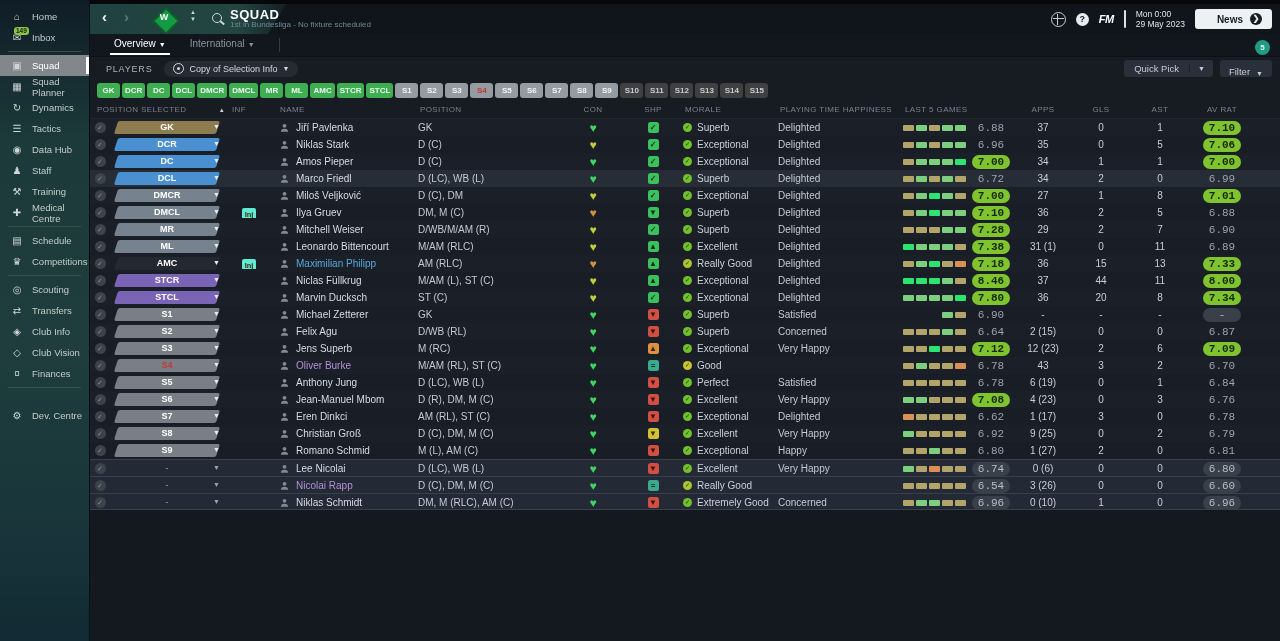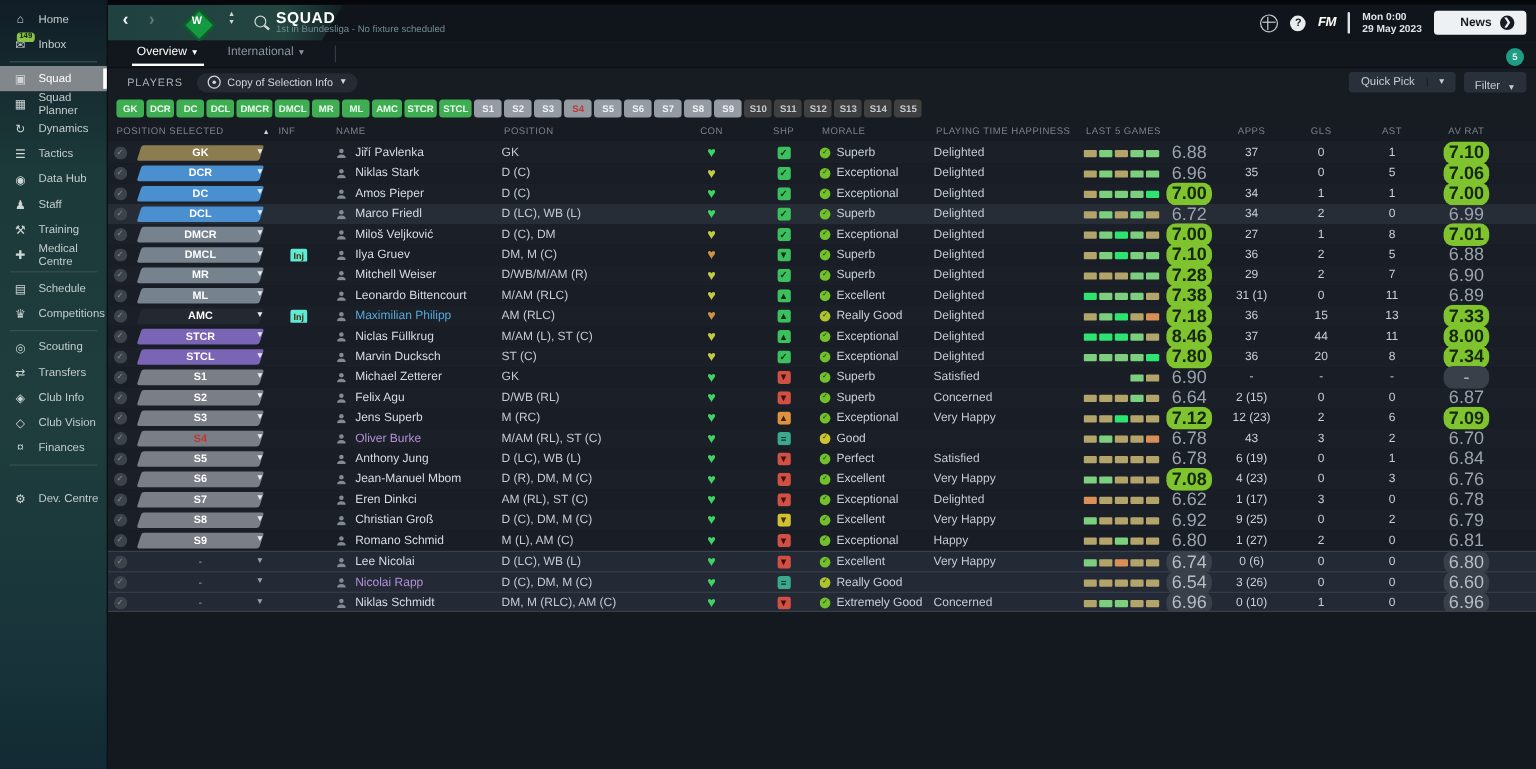--- a/index.html
+++ b/index.html
@@ -40,21 +40,21 @@
   .tb-title{position:absolute;left:140px;top:3px;color:#fff;font-size:13px;font-weight:bold;letter-spacing:.5px;}
   .tb-sub{position:absolute;left:140px;top:16px;color:#6f8b90;font-size:8px;}
   .tb-right{position:absolute;right:0;top:0;height:30px;display:flex;align-items:center;gap:10px;padding-right:8px;}
   .ico-globe{width:13px;height:13px;border:1.3px solid #c6cdd2;border-radius:50%;position:relative;cursor:pointer;}
   .ico-globe:before{content:"";position:absolute;left:1px;right:1px;top:5px;height:1px;background:#c6cdd2;}
   .ico-globe:after{content:"";position:absolute;left:5px;top:1px;bottom:1px;width:1px;background:#c6cdd2;}
   .ico-help{width:13px;height:13px;background:#e8ecef;border-radius:50%;color:#10151c;font-size:9px;font-weight:bold;
             text-align:center;line-height:13px;cursor:pointer;}
   .fm-logo{color:#fff;font-size:11px;font-weight:bold;font-style:italic;letter-spacing:-.5px;}
   .tb-sep{width:2px;height:18px;background:#dde2e6;border-radius:1px;}
-  .tb-date{color:#dfe4e8;font-size:8.5px;line-height:10px;font-weight:bold;}
+  .tb-date{color:#dfe4e8;font-size:8.5px;line-height:10px;}
   .news-btn{background:#eef1f3;color:#171b22;font-size:10px;font-weight:bold;border-radius:3px;height:20px;
             display:flex;align-items:center;gap:7px;padding:0 10px 0 22px;cursor:pointer;}
   .news-arr{width:12px;height:12px;background:#171b22;color:#eef1f3;border-radius:50%;font-size:8px;line-height:12px;
             text-align:center;}
   .notif{position:absolute;right:10px;top:36px;width:15px;height:15px;background:#1f9c83;border-radius:50%;color:#dff3ec;
          font-size:8px;font-weight:bold;text-align:center;line-height:15px;z-index:5;cursor:pointer;}
 
   .tabsrow{height:22px;background:#12171e;display:flex;align-items:center;border-bottom:1px solid #0d1117;position:relative;}
   .tab{margin-left:24px;font-size:10px;color:#8b949e;cursor:pointer;position:relative;height:22px;line-height:20px;}
   .tab .chv{font-size:7px;margin-left:3px;}
@@ -148,21 +148,21 @@
   .mtext{color:#c9d0d9;}
   .cpth{color:#c3cad3;}
   .cl5{display:flex;align-items:center;gap:6px;}
   .bars{display:inline-flex;gap:2px;}
   .b{width:11px;height:6px;border-radius:1px;display:inline-block;}
   .b-k{background:#b3a469;}
   .b-g{background:#7ccf7c;}
   .b-G{background:#2de471;}
   .b-o{background:#d98f55;}
   .b-e{background:transparent;}
-  .rat{min-width:34px;text-align:center;font-size:15px;padding:1px 2px;border-radius:8px;display:inline-block;}
+  .rat{min-width:34px;text-align:center;font-size:11px;padding:1px 2px;border-radius:8px;display:inline-block;font-family:Liberation Mono, monospace;}
   .r-plain{color:#9aa3af;}
   .r-green{background:#7fc42f;color:#17270b;font-weight:bold;}
   .r-graypill{background:#3a4049;color:#b6bdc7;}
   .below{flex:1;background:#14181f;}
 </style>
 </head>
 <body>
 
 <div class="app">
   <div class="sidebar" id="sidebar">

